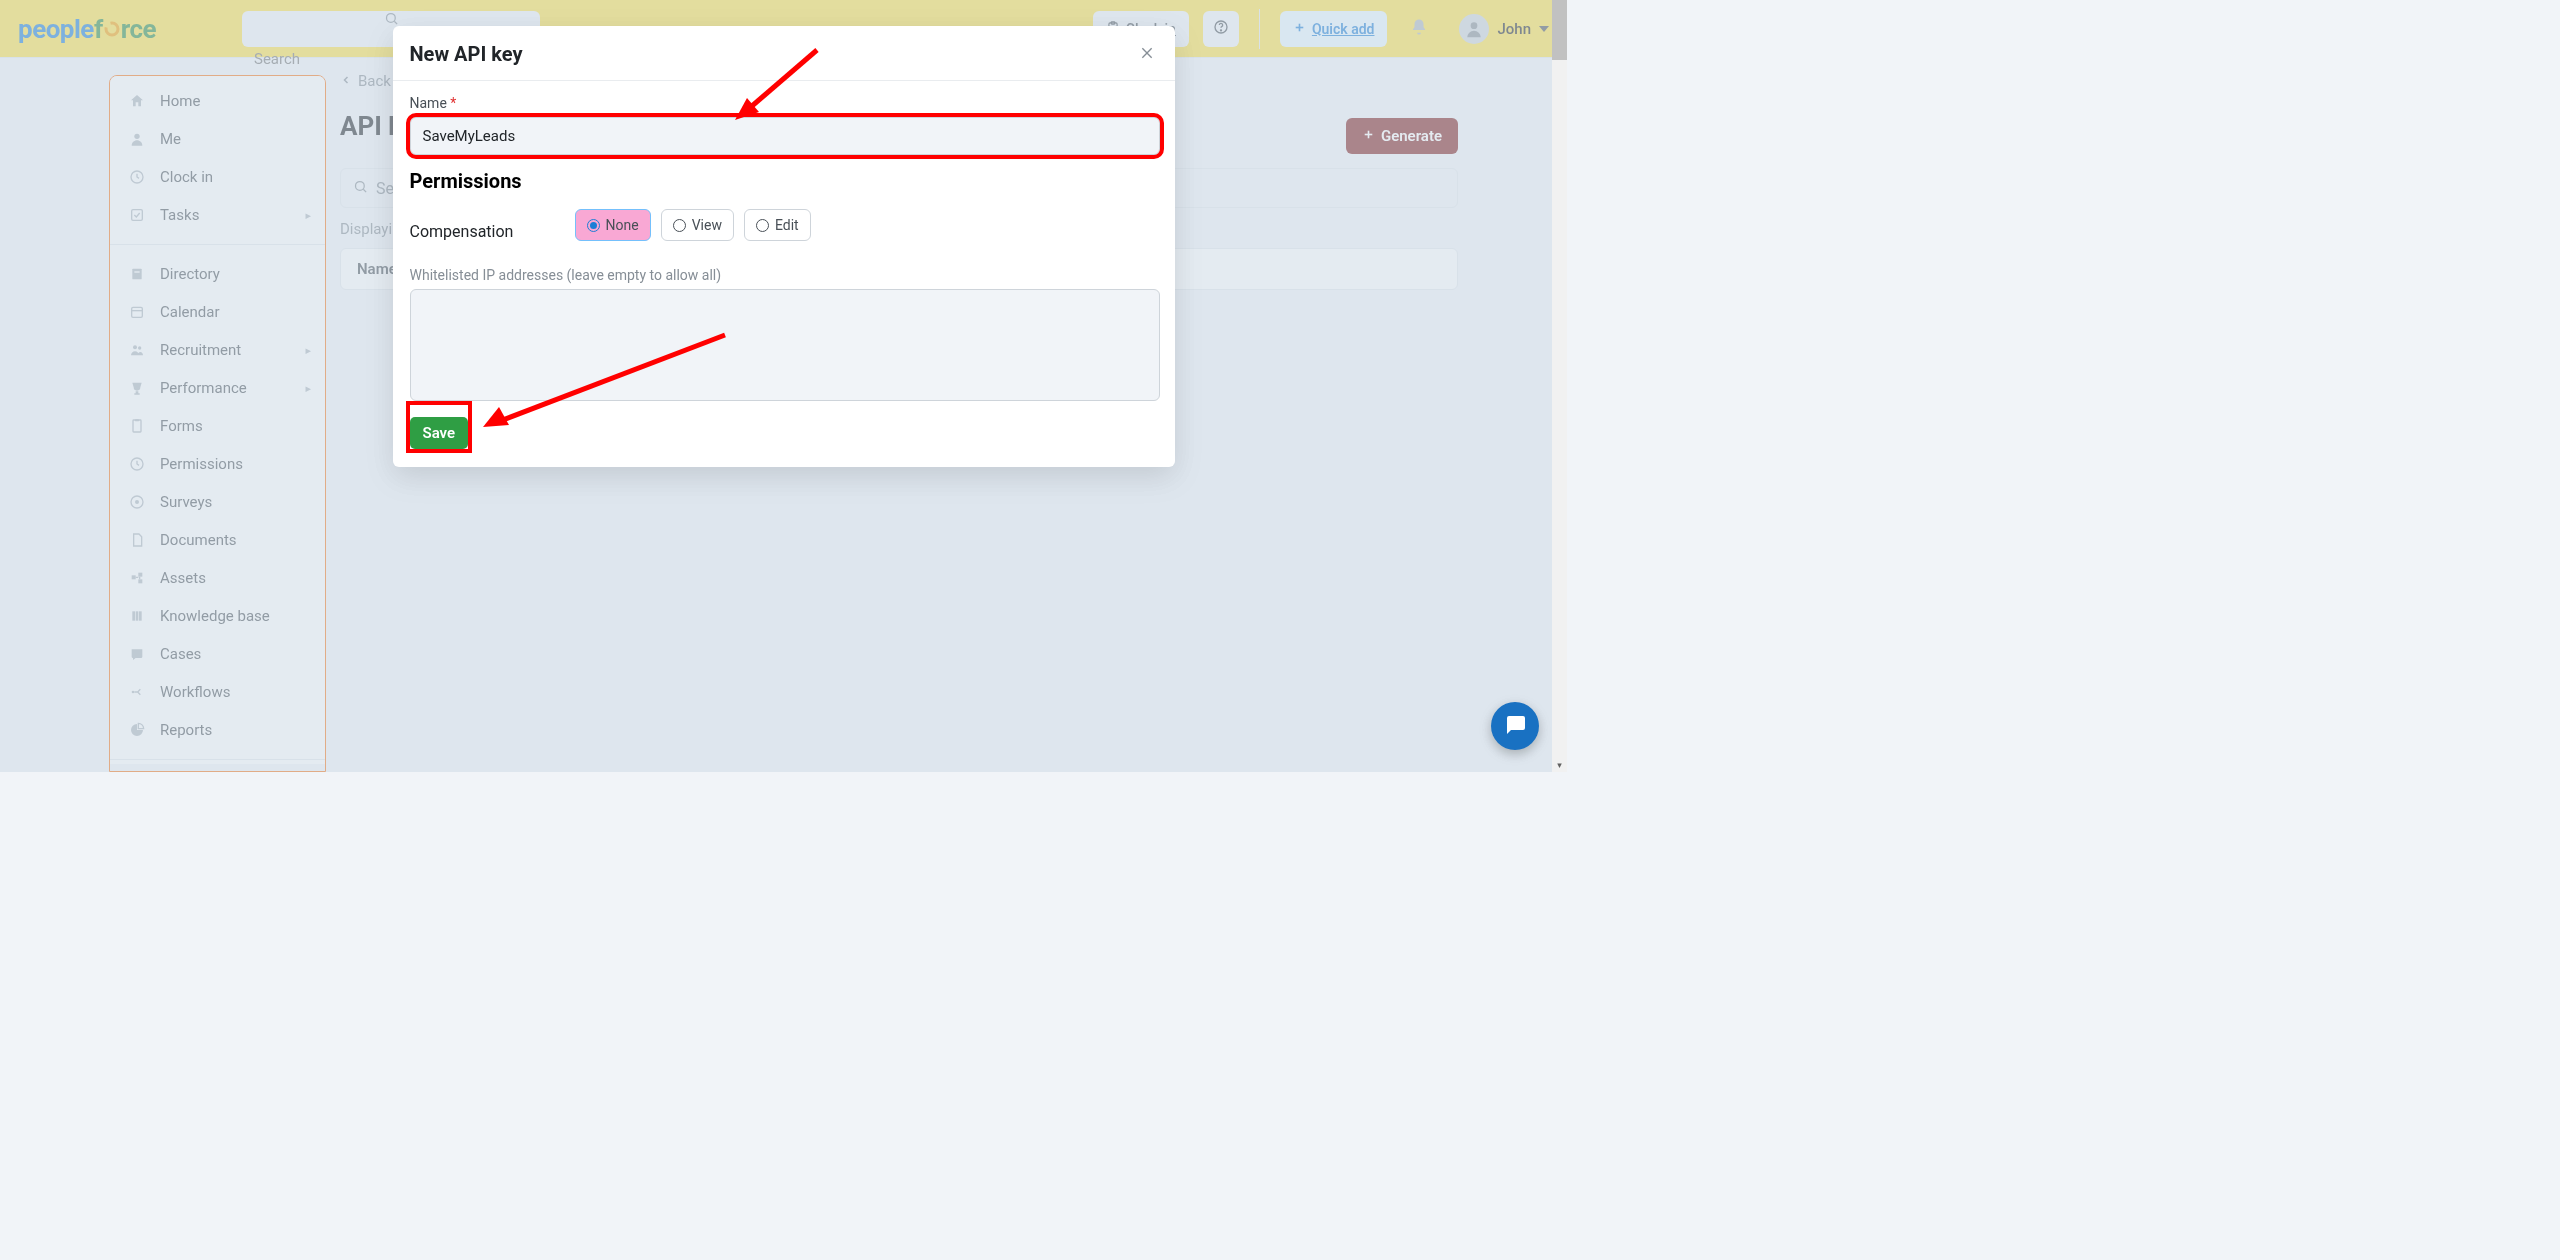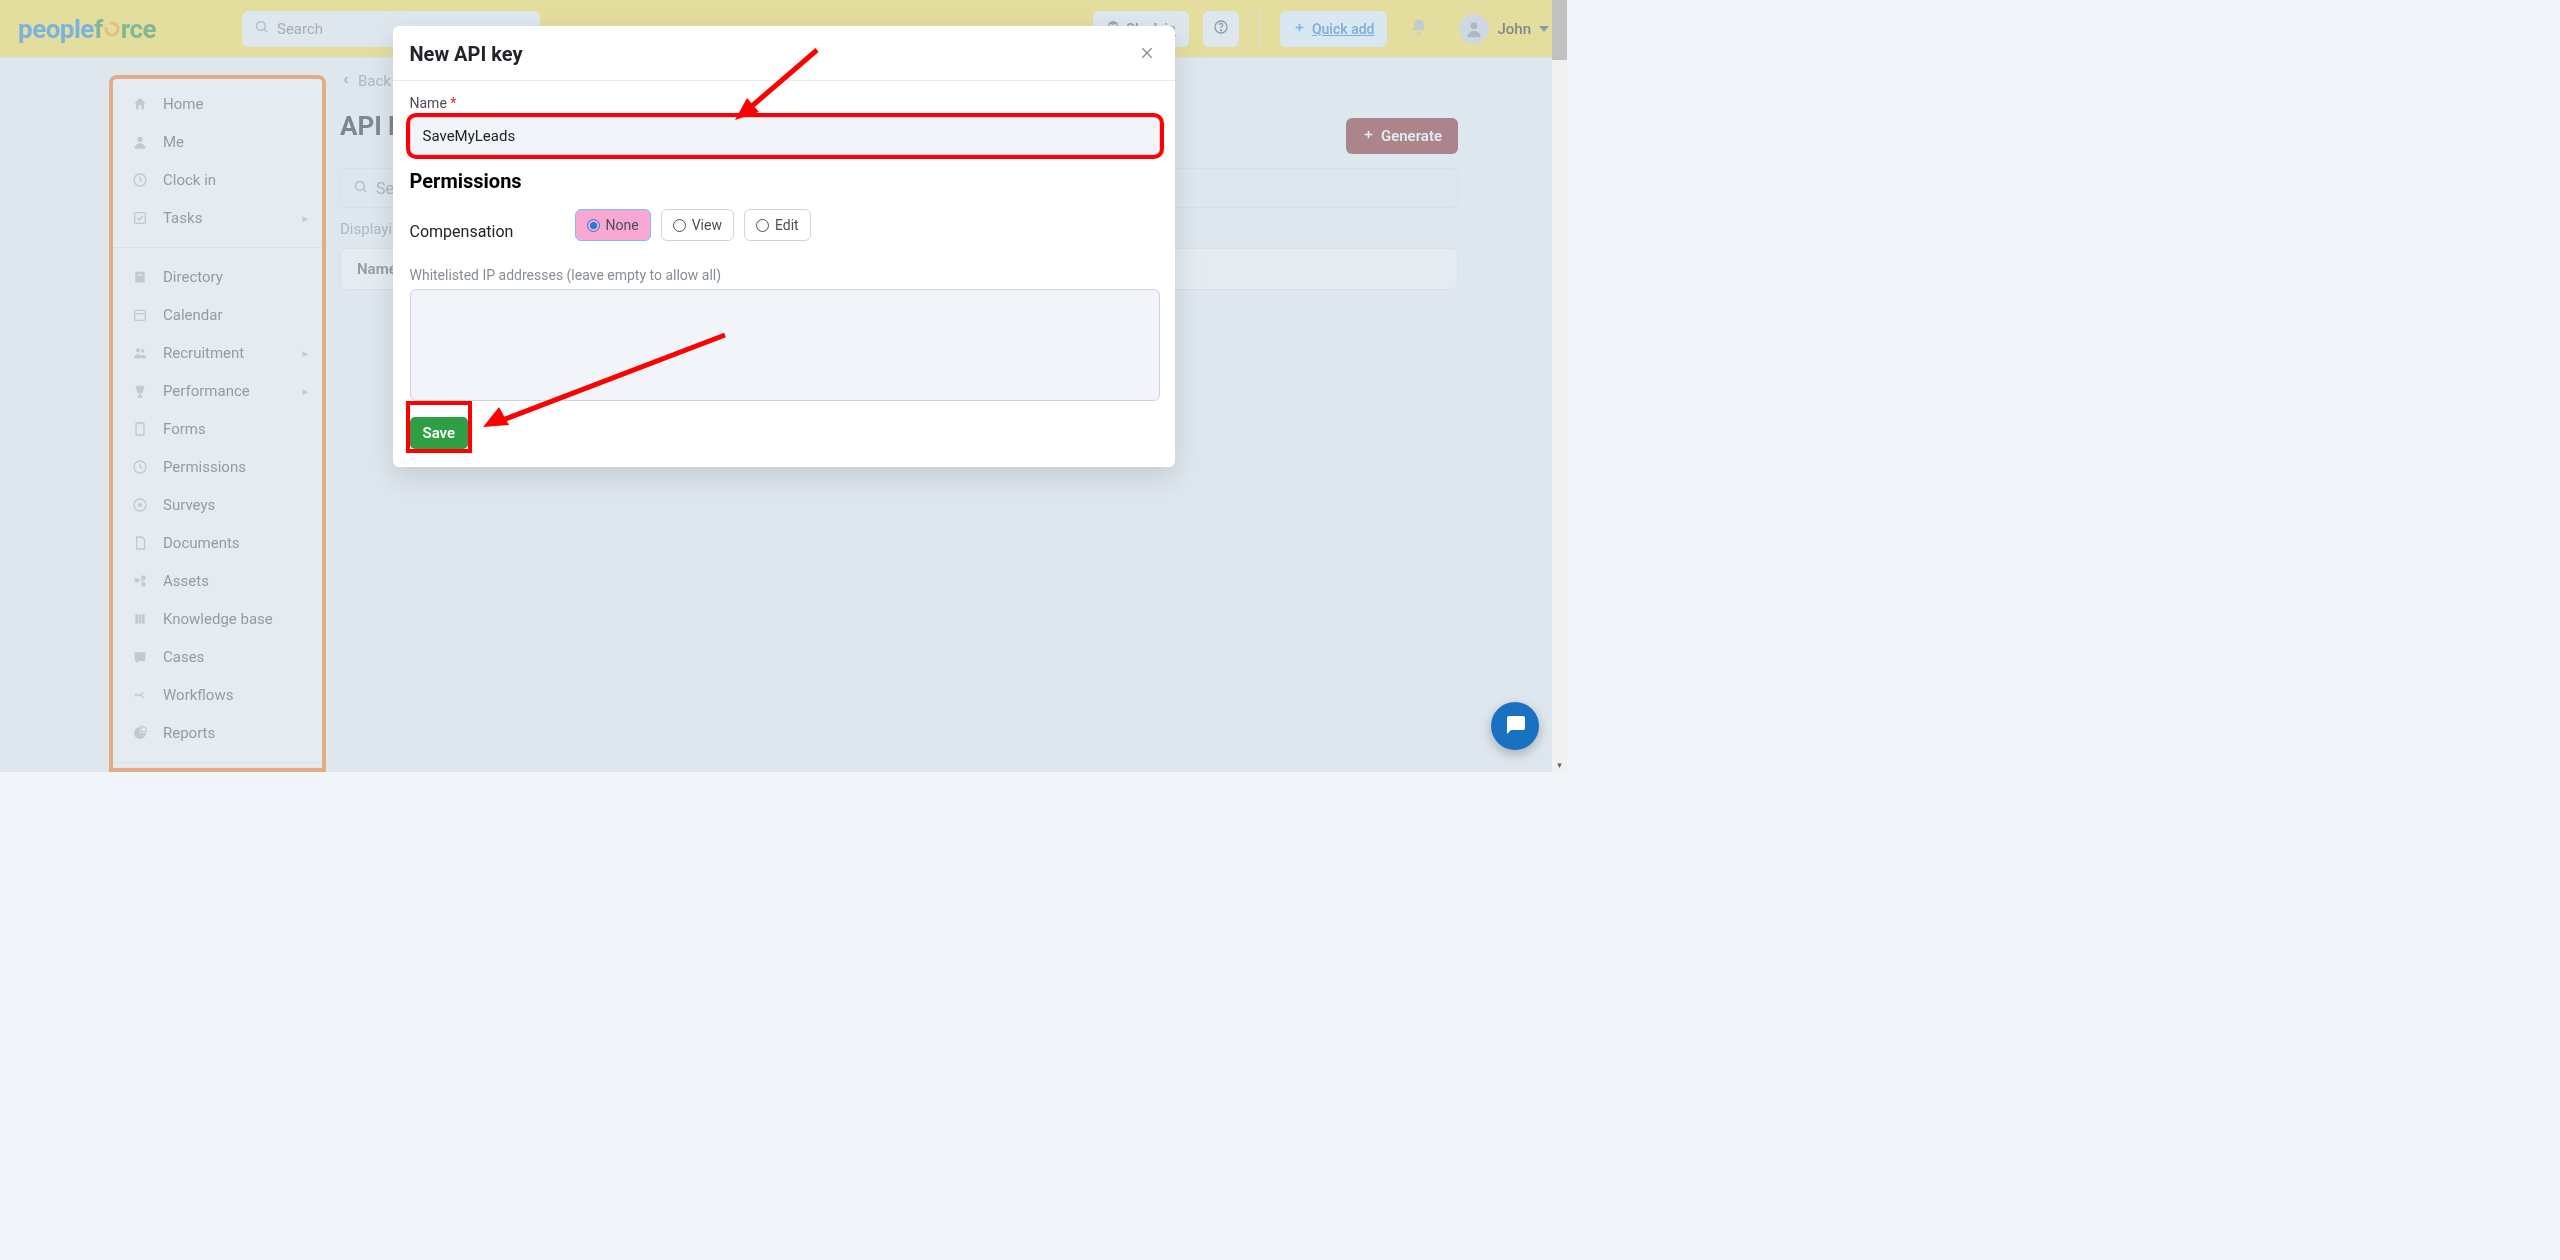--- a/index.html
+++ b/index.html
@@ -3,36 +3,36 @@
   <meta charset="utf-8">
   <style>
     * { margin: 0; padding: 0; box-sizing: border-box; font-family: -apple-system, BlinkMacSystemFont, 'Segoe UI', Roboto, Helvetica, Arial, sans-serif; }
     body { background: #f1f4f8; width: 1567px; height: 772px; overflow: hidden; position: relative; }
     
     .topbar { height: 58px; background: #fde047; border-bottom: 1px solid #e4e8ed; display: flex; align-items: center; padding: 0 18px; gap: 14px; }
     .logo { width: 210px; display: flex; align-items: center; font-size: 26px; font-weight: 700; letter-spacing: -0.5px; }
     .logo .lp { color: #1c7ed6; }
     .logo .lf { color: #2b8a3e; }
     .logo .lo { color: #1c7ed6; display:inline-flex; align-items:center;}
-    .search-box { width: 298px; height: 36px; background: #f1f4f8; border-radius: 6px; display: flex; align-items: center; padding: 0 12px; color: #868e96; gap: 8px; }
+    .search-box { width: 298px; height: 36px; background: #f1f4f8; border-radius: 6px; display: flex; align-items: center; padding: 0 12px; color: #868e96; gap: 20px; flex-direction: column; }
     .search-box input { background: transparent; border: none; outline: none; width: 100%; font-size: 15px; color: #495057; }
     .topbar-spacer { flex: 1; }
     .topbar-btn { height: 36px; padding: 0 13px; border-radius: 6px; display: flex; align-items: center; gap: 6px; font-size: 14px; font-weight: 500; cursor: pointer; text-decoration: underline; }
     .clockin-btn { background: #f1f4f8; color: #495057; }
     .help-btn { width: 36px; justify-content: center; background: #f1f4f8; color: #495057; }
     .vsep { width: 1px; height: 40px; background: #e4e8ed; margin: 0 6px; }
     .quickadd-btn { background: #e7f5ff; color: #1c7ed6; font-weight: 600; }
     .bell { width: 36px; display: flex; align-items: center; justify-content: center; color: #adb5bd; cursor: pointer; }
     .user { display: flex; align-items: center; gap: 8px; cursor: pointer; margin-left: 8px; }
     .avatar { width: 30px; height: 30px; border-radius: 50%; background: #ced4da; display:flex; align-items:center; justify-content:center; color:#868e96;}
     .uname { color: #212529; font-size: 15px; font-weight: 500; }
     .caret-down { color:#495057; }
 
     .main-wrap { display: flex; height: calc(772px - 58px); }
-    .sidebar { width: 217px; margin-left: 109px; margin-top: 17px; background: #fff; border: 4px solid #f97316; border-radius: 8px 8px 0 0; overflow-y: auto; height: calc(100% - 17px); }
+    .sidebar { width: 217px; margin-left: 109px; margin-top: 17px; background: #fff; border: 1px solid #f97316; border-radius: 8px 8px 0 0; overflow-y: auto; height: calc(100% - 17px); }
     .sidebar::-webkit-scrollbar{width:0;}
     .side-group { padding: 6px 0; }
     .side-sep { border-top: 1px solid #e4e8ed; margin: 4px 0; }
     .side-item { display: flex; align-items: center; gap: 14px; padding: 10px 18px; color: #495057; font-size: 15px; cursor: pointer; position: relative; }
     .side-item.active { background: #f1f4f8; color: #2b8a3e; font-weight: 600; }
     .side-ico { width: 18px; color: #adb5bd; display:flex; align-items:center; justify-content:center; }
     .side-chev { position: absolute; right: 14px; color: #adb5bd; font-size: 11px; }
 
     .content { flex: 1; margin-right: 109px; padding: 14px 0 0 14px; }
     .back-link { display: flex; align-items: center; gap: 6px; color: #868e96; font-size: 15px; cursor: pointer; margin-bottom: 8px; }

